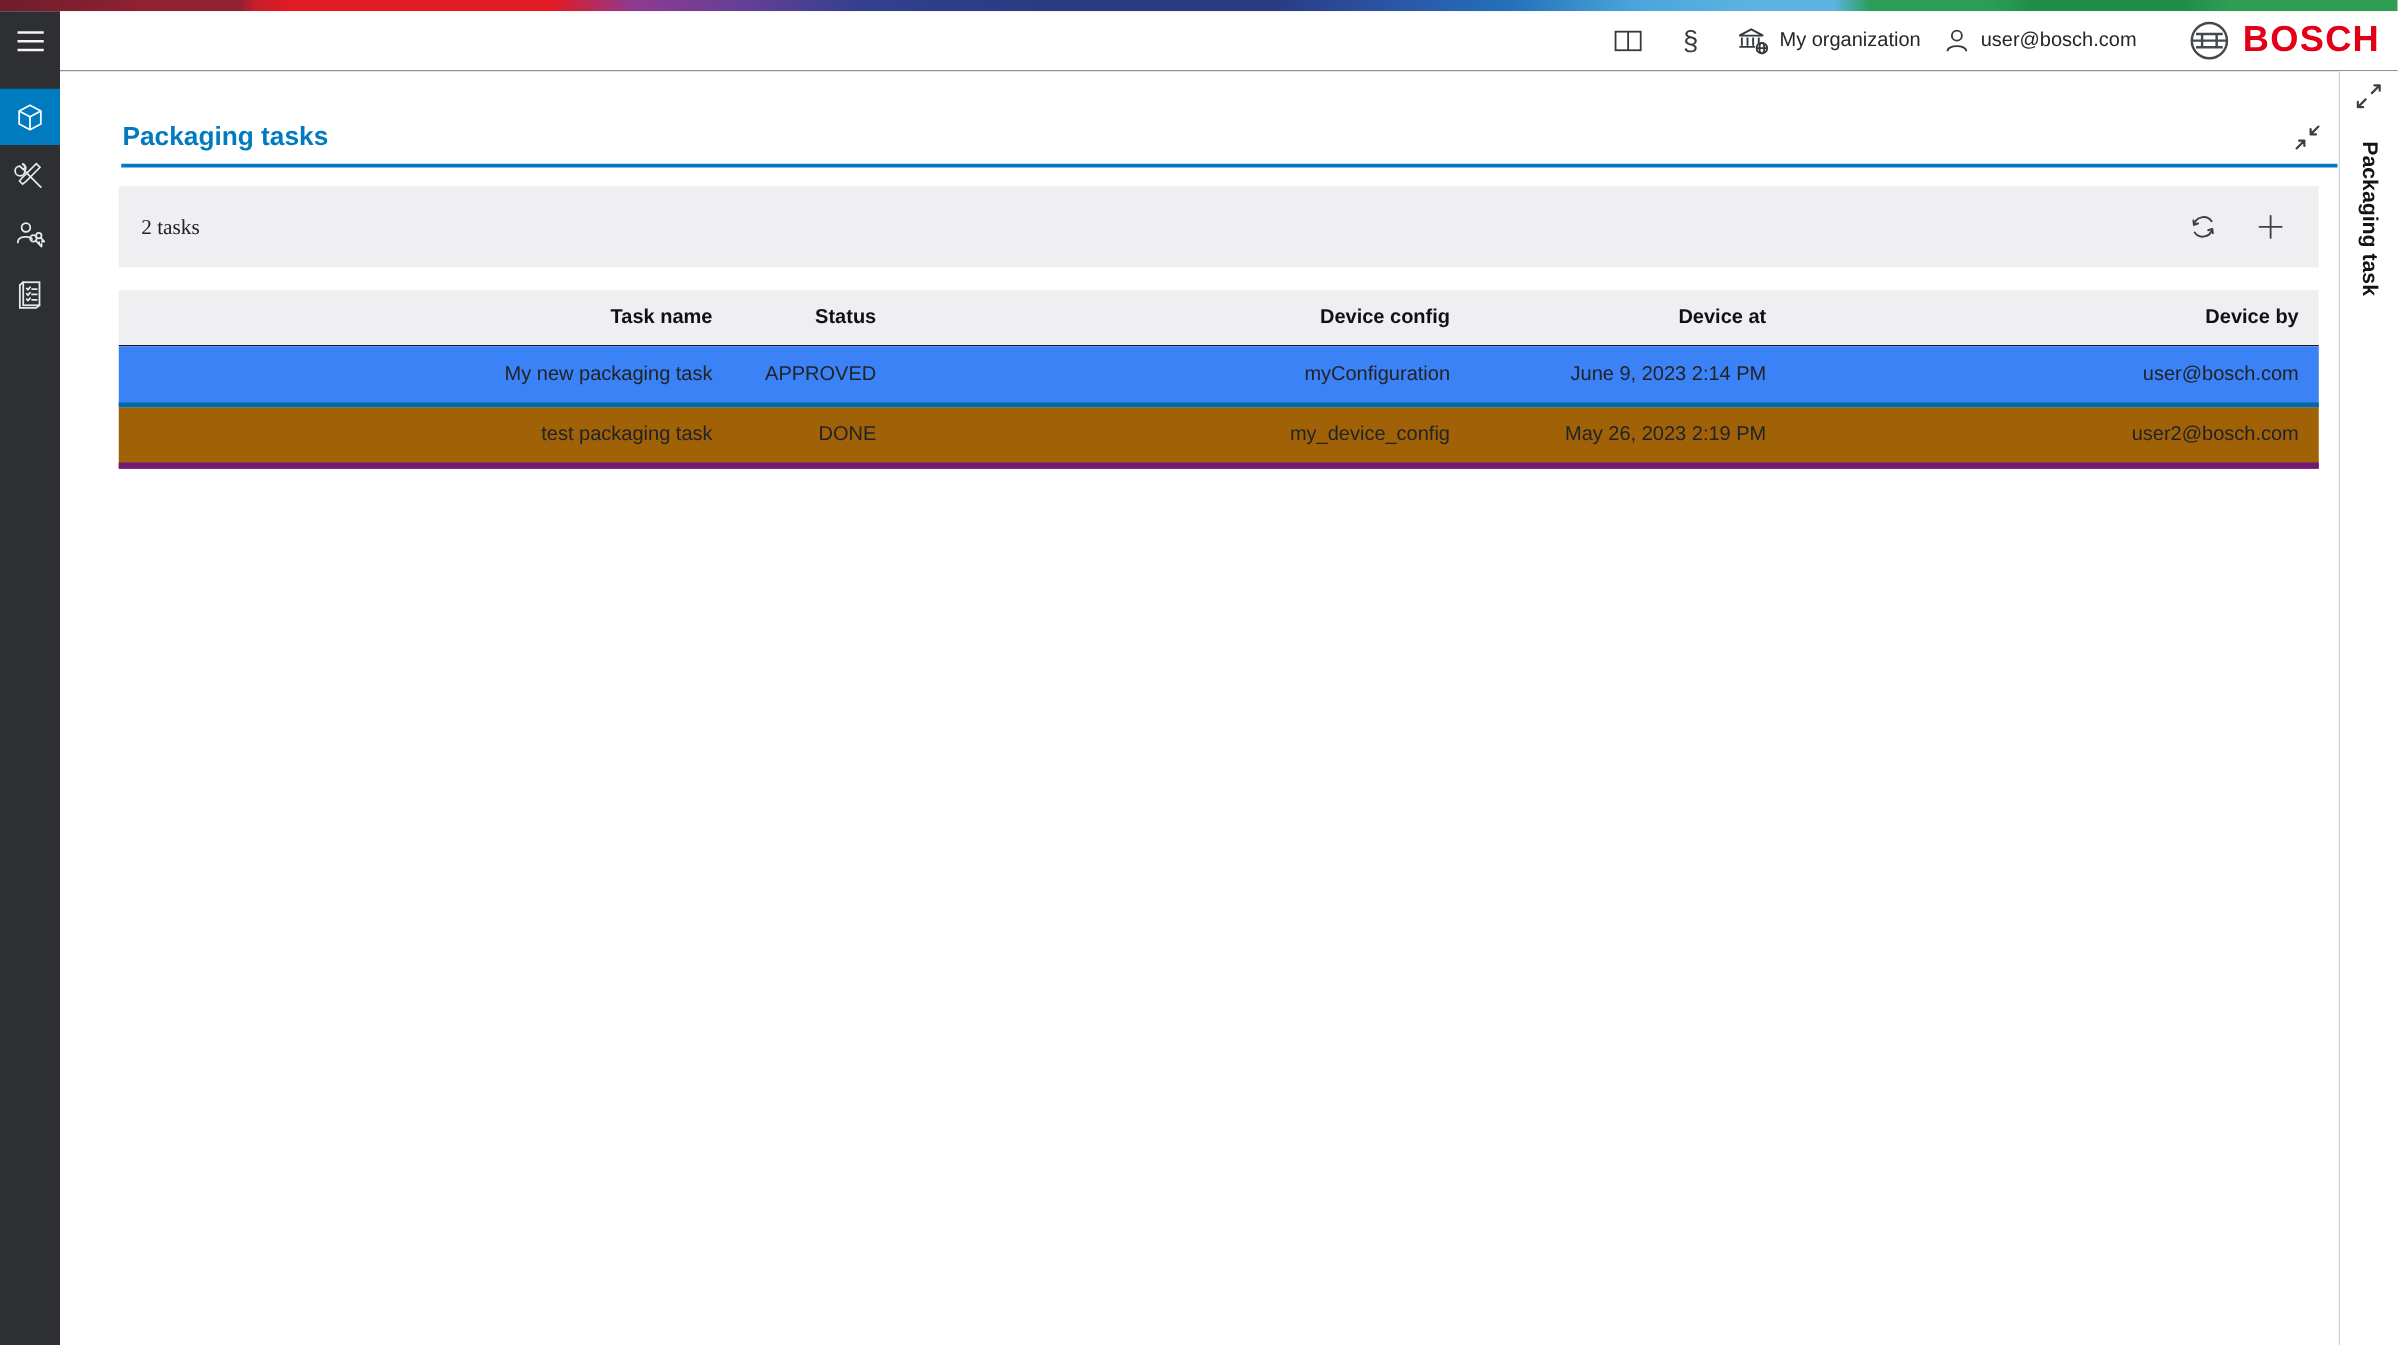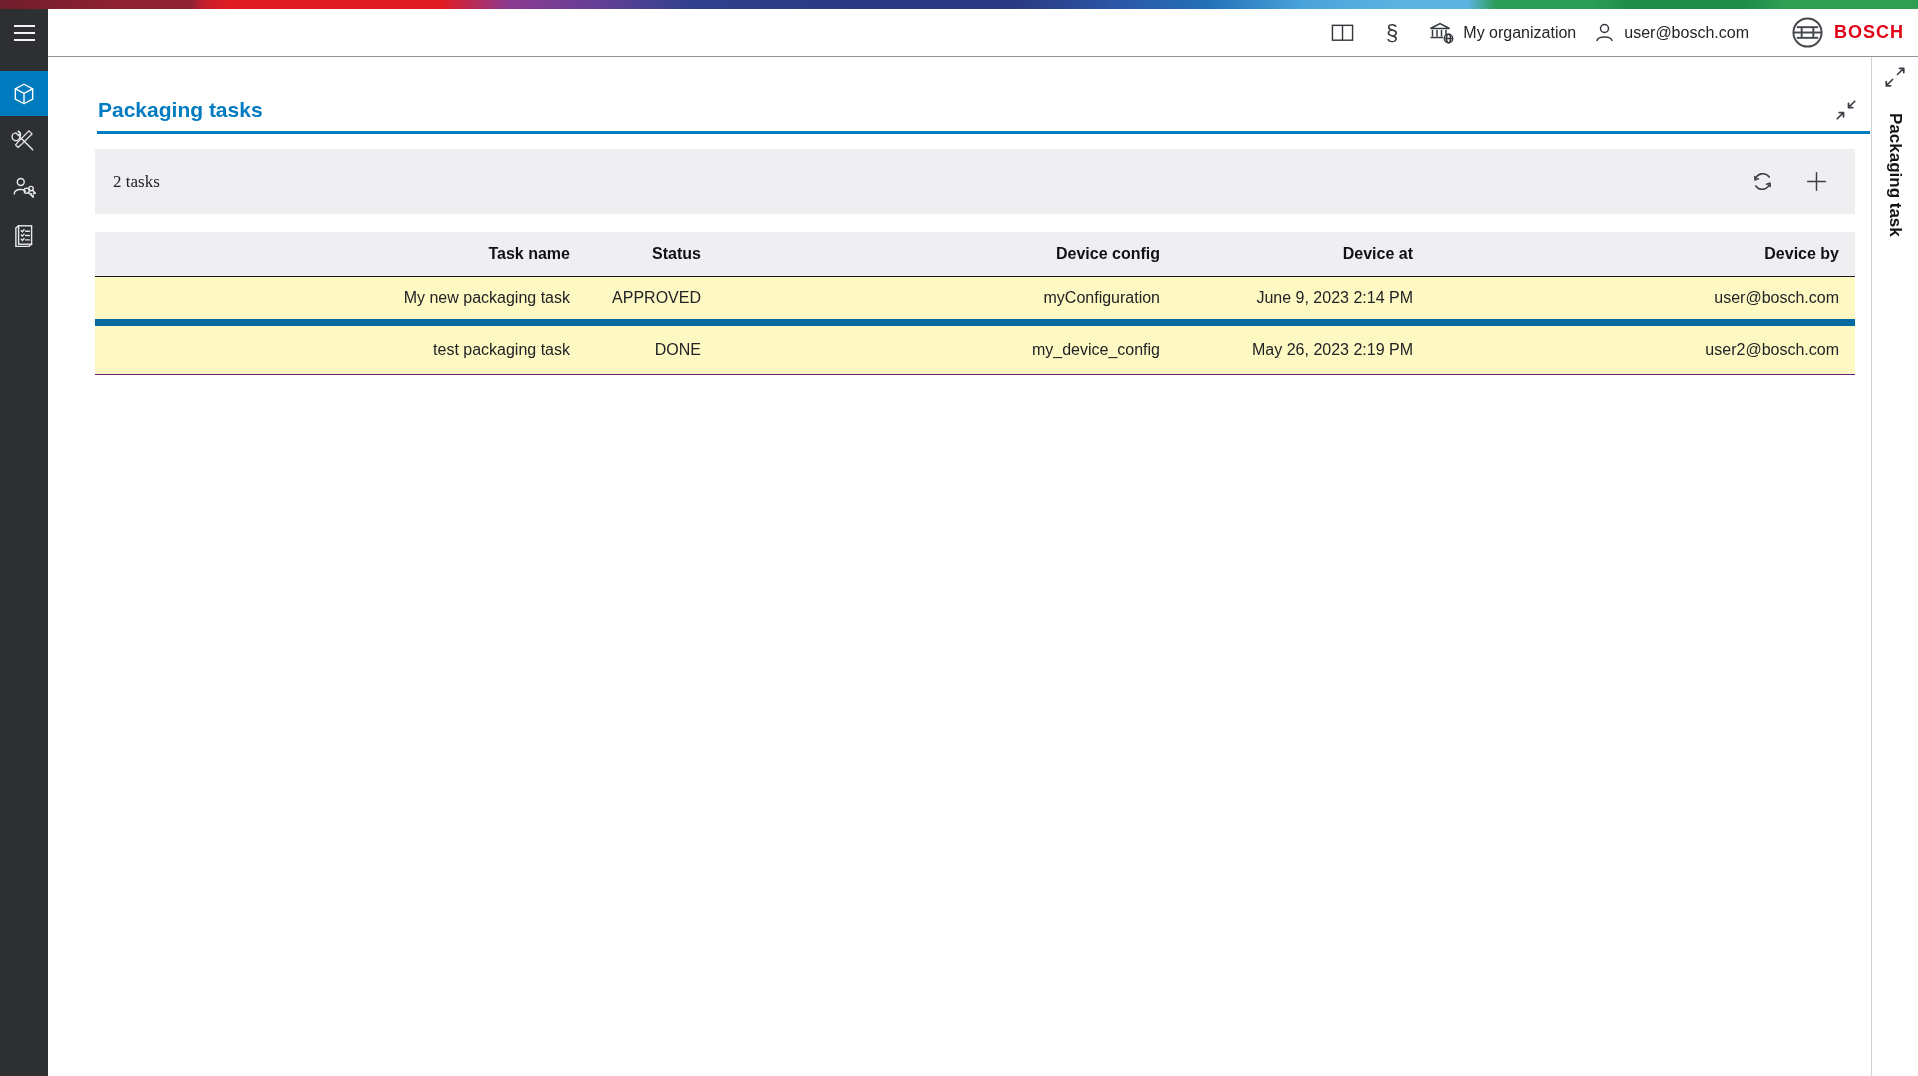--- a/index.html
+++ b/index.html
@@ -13,21 +13,21 @@
       #5cb3e2 76.5%, #2b9d57 78%, #2b9d57 83%, #1f8c49 85%, #1f8c49 91%,
       #2f9e53 93%, #2f9e53 100%); }
   
   .topbar { position:absolute; left:48px; top:9px; width:1870px; height:48px;
     background:#fff; border-bottom:1px solid #8f949b; display:flex; align-items:center;
     justify-content:flex-end; padding-right:14px; }
   .topbar .grp { display:flex; align-items:center; }
   .tb-icon { display:inline-flex; align-items:center; justify-content:center; color:#35383d; }
   .tb-text { font-size:16px; color:#232527; }
   .para { font-size:22px; color:#35383d; line-height:1; }
-  .brand-word { font-size:18px; font-weight:bold; letter-spacing:1px; color:#e30016; }
+  .brand-word { font-size:29px; font-weight:bold; letter-spacing:1px; color:#e30016; }
   
   .sidebar { position:absolute; left:0; top:9px; width:48px; height:1067px; background:#2d2f33; }
   .hamburger { width:48px; height:48px; display:flex; flex-direction:column;
     align-items:center; justify-content:center; gap:5px; cursor:pointer; }
   .hamburger span { width:21px; height:2px; background:#f4f4f4; display:block; }
   .nav { position:absolute; left:0; top:62px; width:48px; display:flex; flex-direction:column; }
   .nav-item { width:48px; height:45px; display:flex; align-items:center; justify-content:center;
     margin-bottom:2px; color:#e8e9ea; }
   .nav-item.active { background:#007bc0; }
   
@@ -41,23 +41,23 @@
   .toolbar .spacer { flex:1; }
   .icon-btn { display:inline-flex; align-items:center; justify-content:center;
     color:#3c4046; cursor:pointer; }
   .icon-btn + .icon-btn { margin-left:28px; }
   
   .table { position:absolute; left:47px; top:142px; width:1760px;text-align:right; }
   .trow { display:grid; grid-template-columns:459px 131px 459px 253px 1fr;
     align-items:center; padding:0 16px; }
   .thead { height:45px; background:#efeff1; border-bottom:1px solid #17181d;
     font-weight:bold; font-size:16px; color:#101114; }
-  .tbody .trow { height:49px; font-size:16px; color:#212327; background:#fef9c3;
-    border-bottom:1px solid #701a75; cursor:pointer; }
-  .tbody .trow.selected { background:#fef9c3; border-bottom:7px solid #0369a1; }
+  .tbody .trow { height:49px; font-size:16px; color:#212327; background:#a16207;
+    border-bottom:5px solid #701a75; cursor:pointer; }
+  .tbody .trow.selected { background:#3b82f6; border-bottom:4px solid #0369a1; }
   
   .rail { position:absolute; left:1871px; top:57px; width:47px; height:1019px;
     background:#fff; border-left:1px solid #cfd3d9; display:flex; flex-direction:column; align-items:center; }
   .rail .expand-btn { margin-top:10px; width:20px; height:20px; color:#3c4046; cursor:pointer; }
   .rail-label { margin-top:26px; writing-mode:vertical-rl; font-size:17px; font-weight:bold; color:#121316; }
   svg { display:block; }
 </style>
 </head>
 <body>
 

